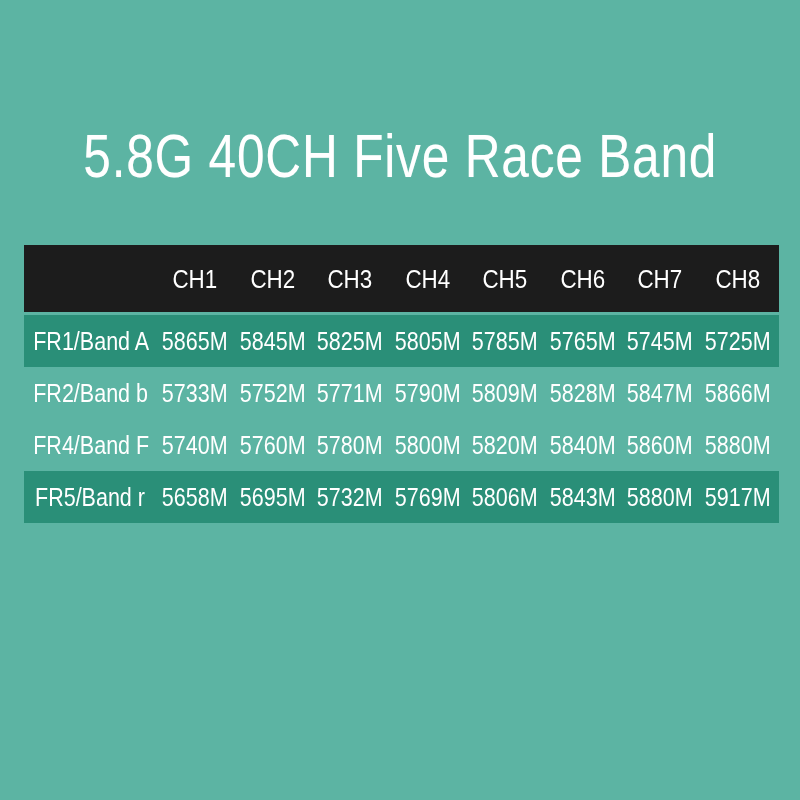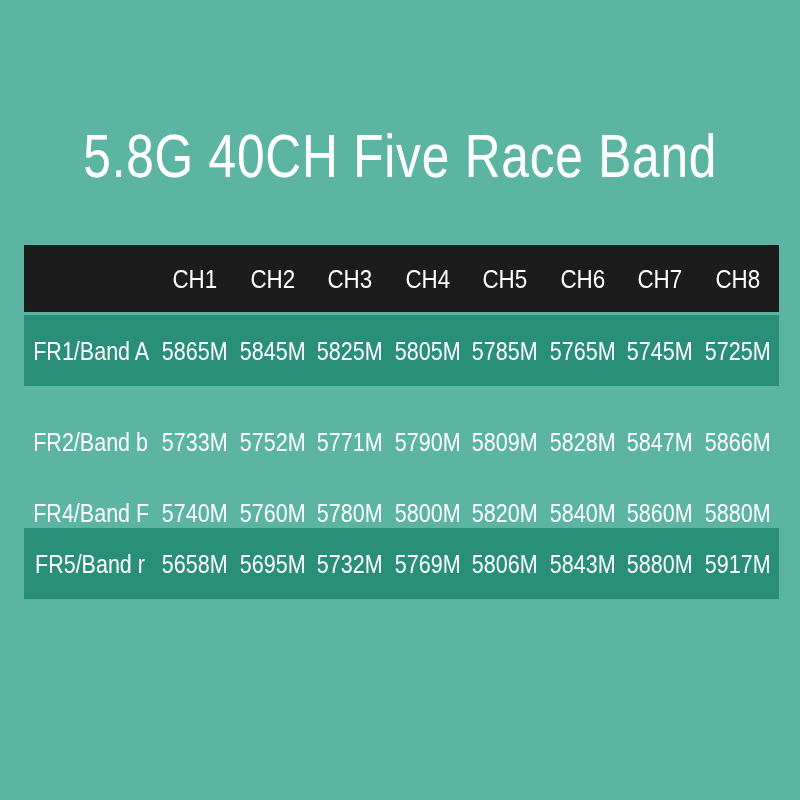--- a/index.html
+++ b/index.html
@@ -47,36 +47,35 @@
   .table {
     position: absolute;
     left: 24px;
     top: 245px;
     width: 755px;
   }
 
   .row {
     display: flex;
     align-items: center;
-    height: 71px;
+    height: 52px;
     width: 100%;
     box-sizing: border-box;
   }
   .row.header {
     background: #1c1c1c;
     height: 67px;
     margin-bottom: 3px;
     align-items: center;
   }
   .row.band-dark {
     background: #2a8f78;
   }
   .row.band-light {
     background: transparent;
-    align-items: flex-end;
   }
 
   .cell {
     color: #ffffff;
     font-family: "Liberation Sans", sans-serif;
     font-size: 25px;
     line-height: 30px;
     font-weight: 300;
     text-align: center;
     transform: scaleX(0.86);

